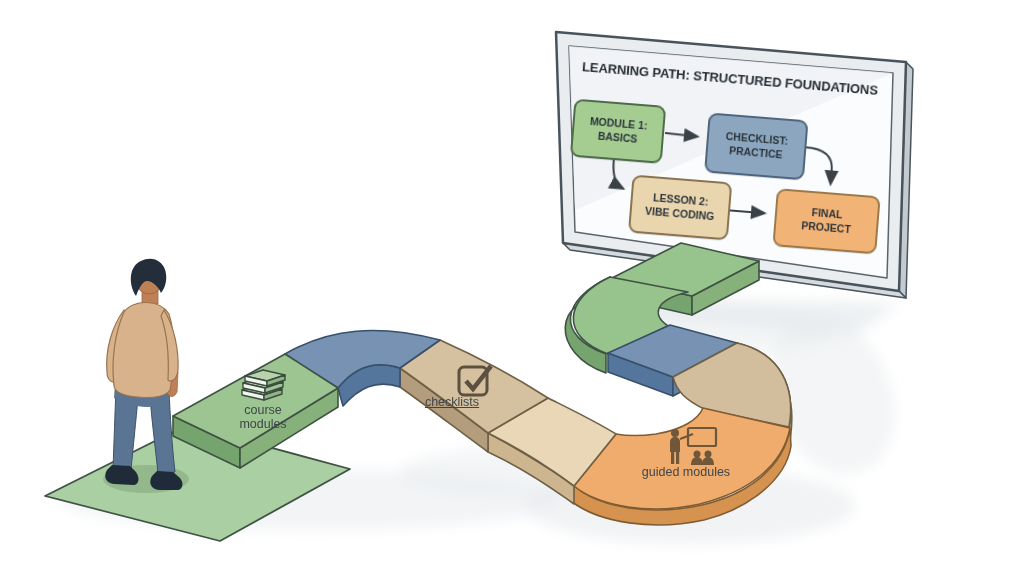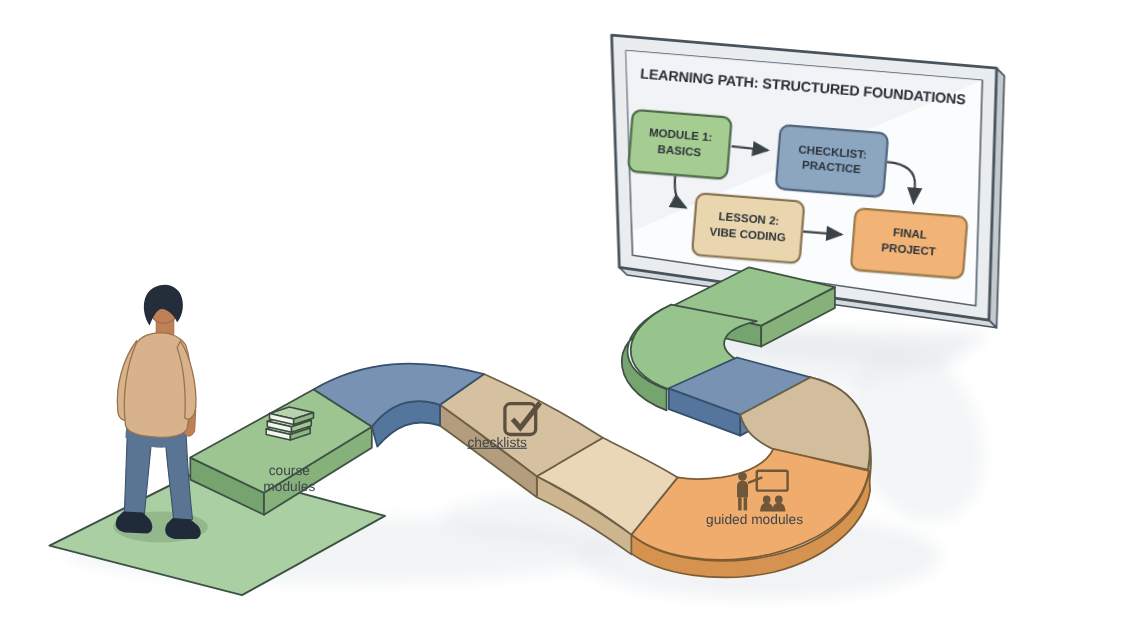--- a/index.html
+++ b/index.html
@@ -17,21 +17,21 @@
   .flow-node span{font-size:10.5px;font-weight:700;line-height:1.3;color:#2c343a;
                   text-align:center;white-space:pre-line;letter-spacing:0;}
   #node-0{left:23px;top:67px;width:88px;height:54px;}
   #node-1{left:158px;top:70px;width:96px;height:56px;}
   #node-2{left:87px;top:138px;width:96px;height:54px;}
   #node-3{left:232px;top:140px;width:100px;height:54px;}
   #board-arrows{position:absolute;left:0;top:0;}
   
   .path-label{position:absolute;font-size:12.5px;font-weight:500;color:#3f464b;
               text-align:center;white-space:pre-line;line-height:1.15;}
-  #lbl-course{left:213px;top:403px;width:100px;margin-top:18px;}
+  #lbl-course{left:213px;top:403px;width:100px;}
   #lbl-checklists{left:402px;top:395px;width:100px;text-decoration:underline;}
   #lbl-guided{left:631px;top:465px;width:110px;}
 </style>
 </head>
 <body>
 
 <div id="stage">
 
   <svg id="scene-svg" width="1024" height="572" viewBox="0 0 1024 572">
     <defs>

